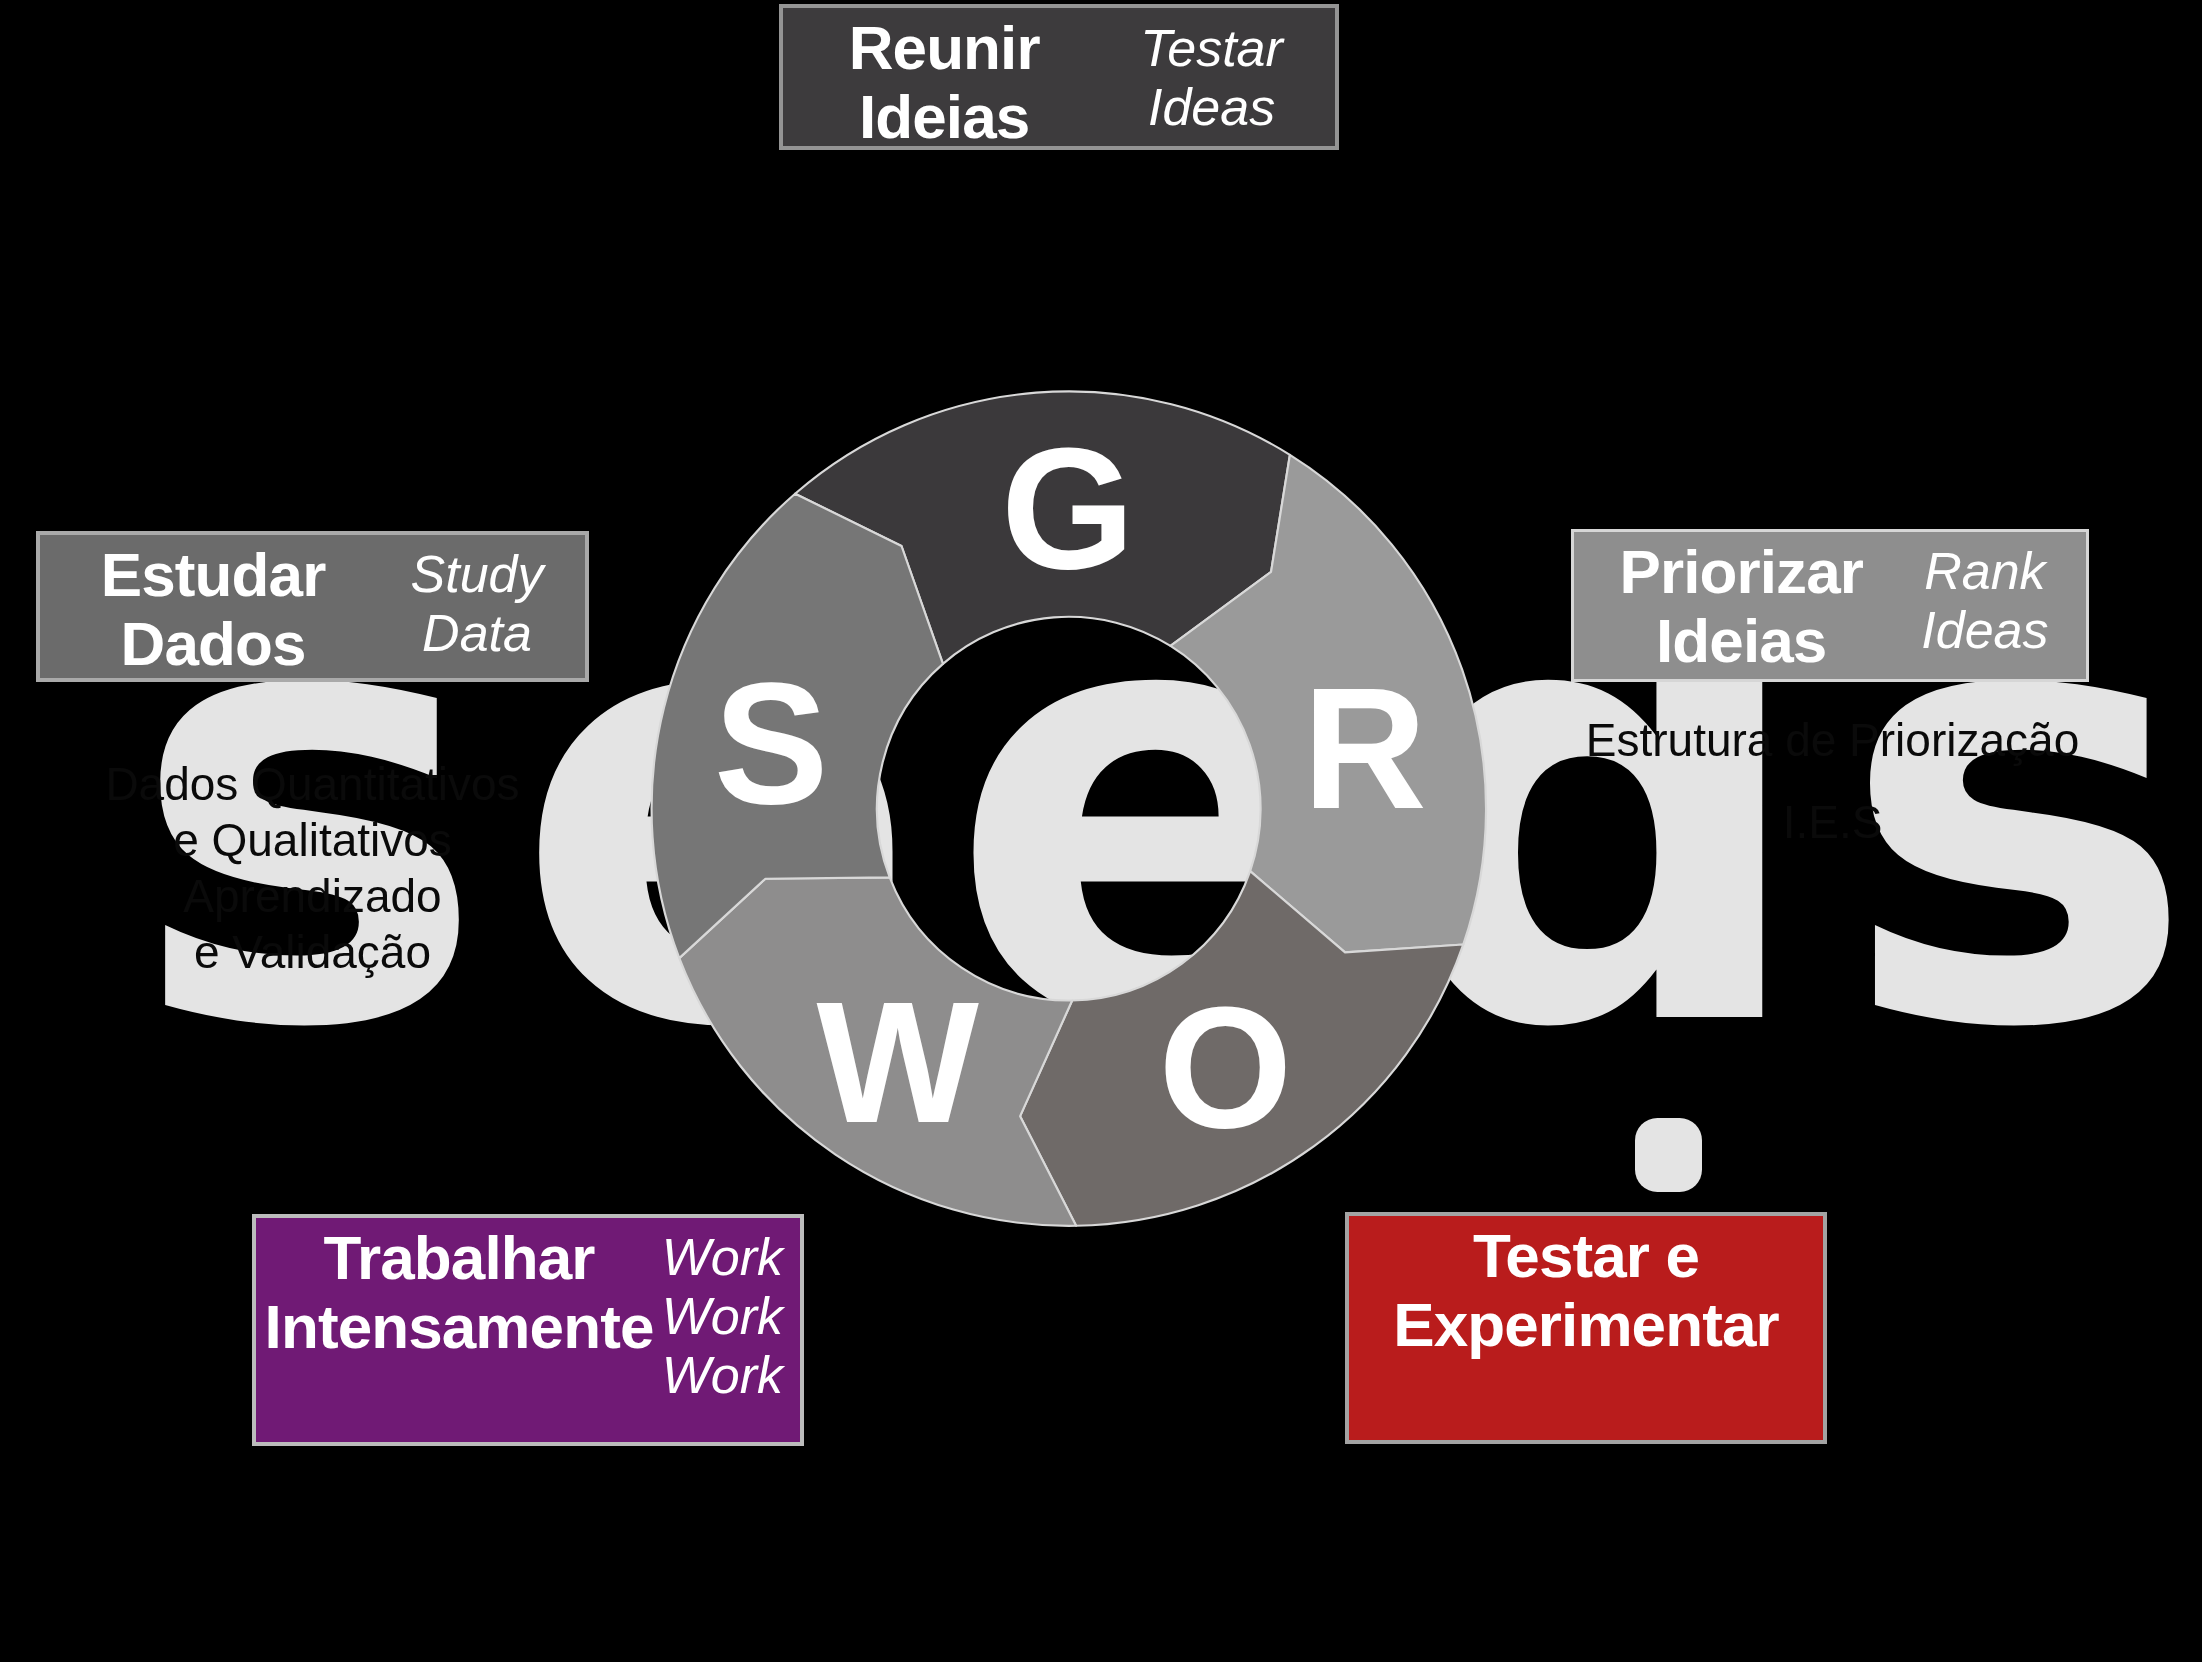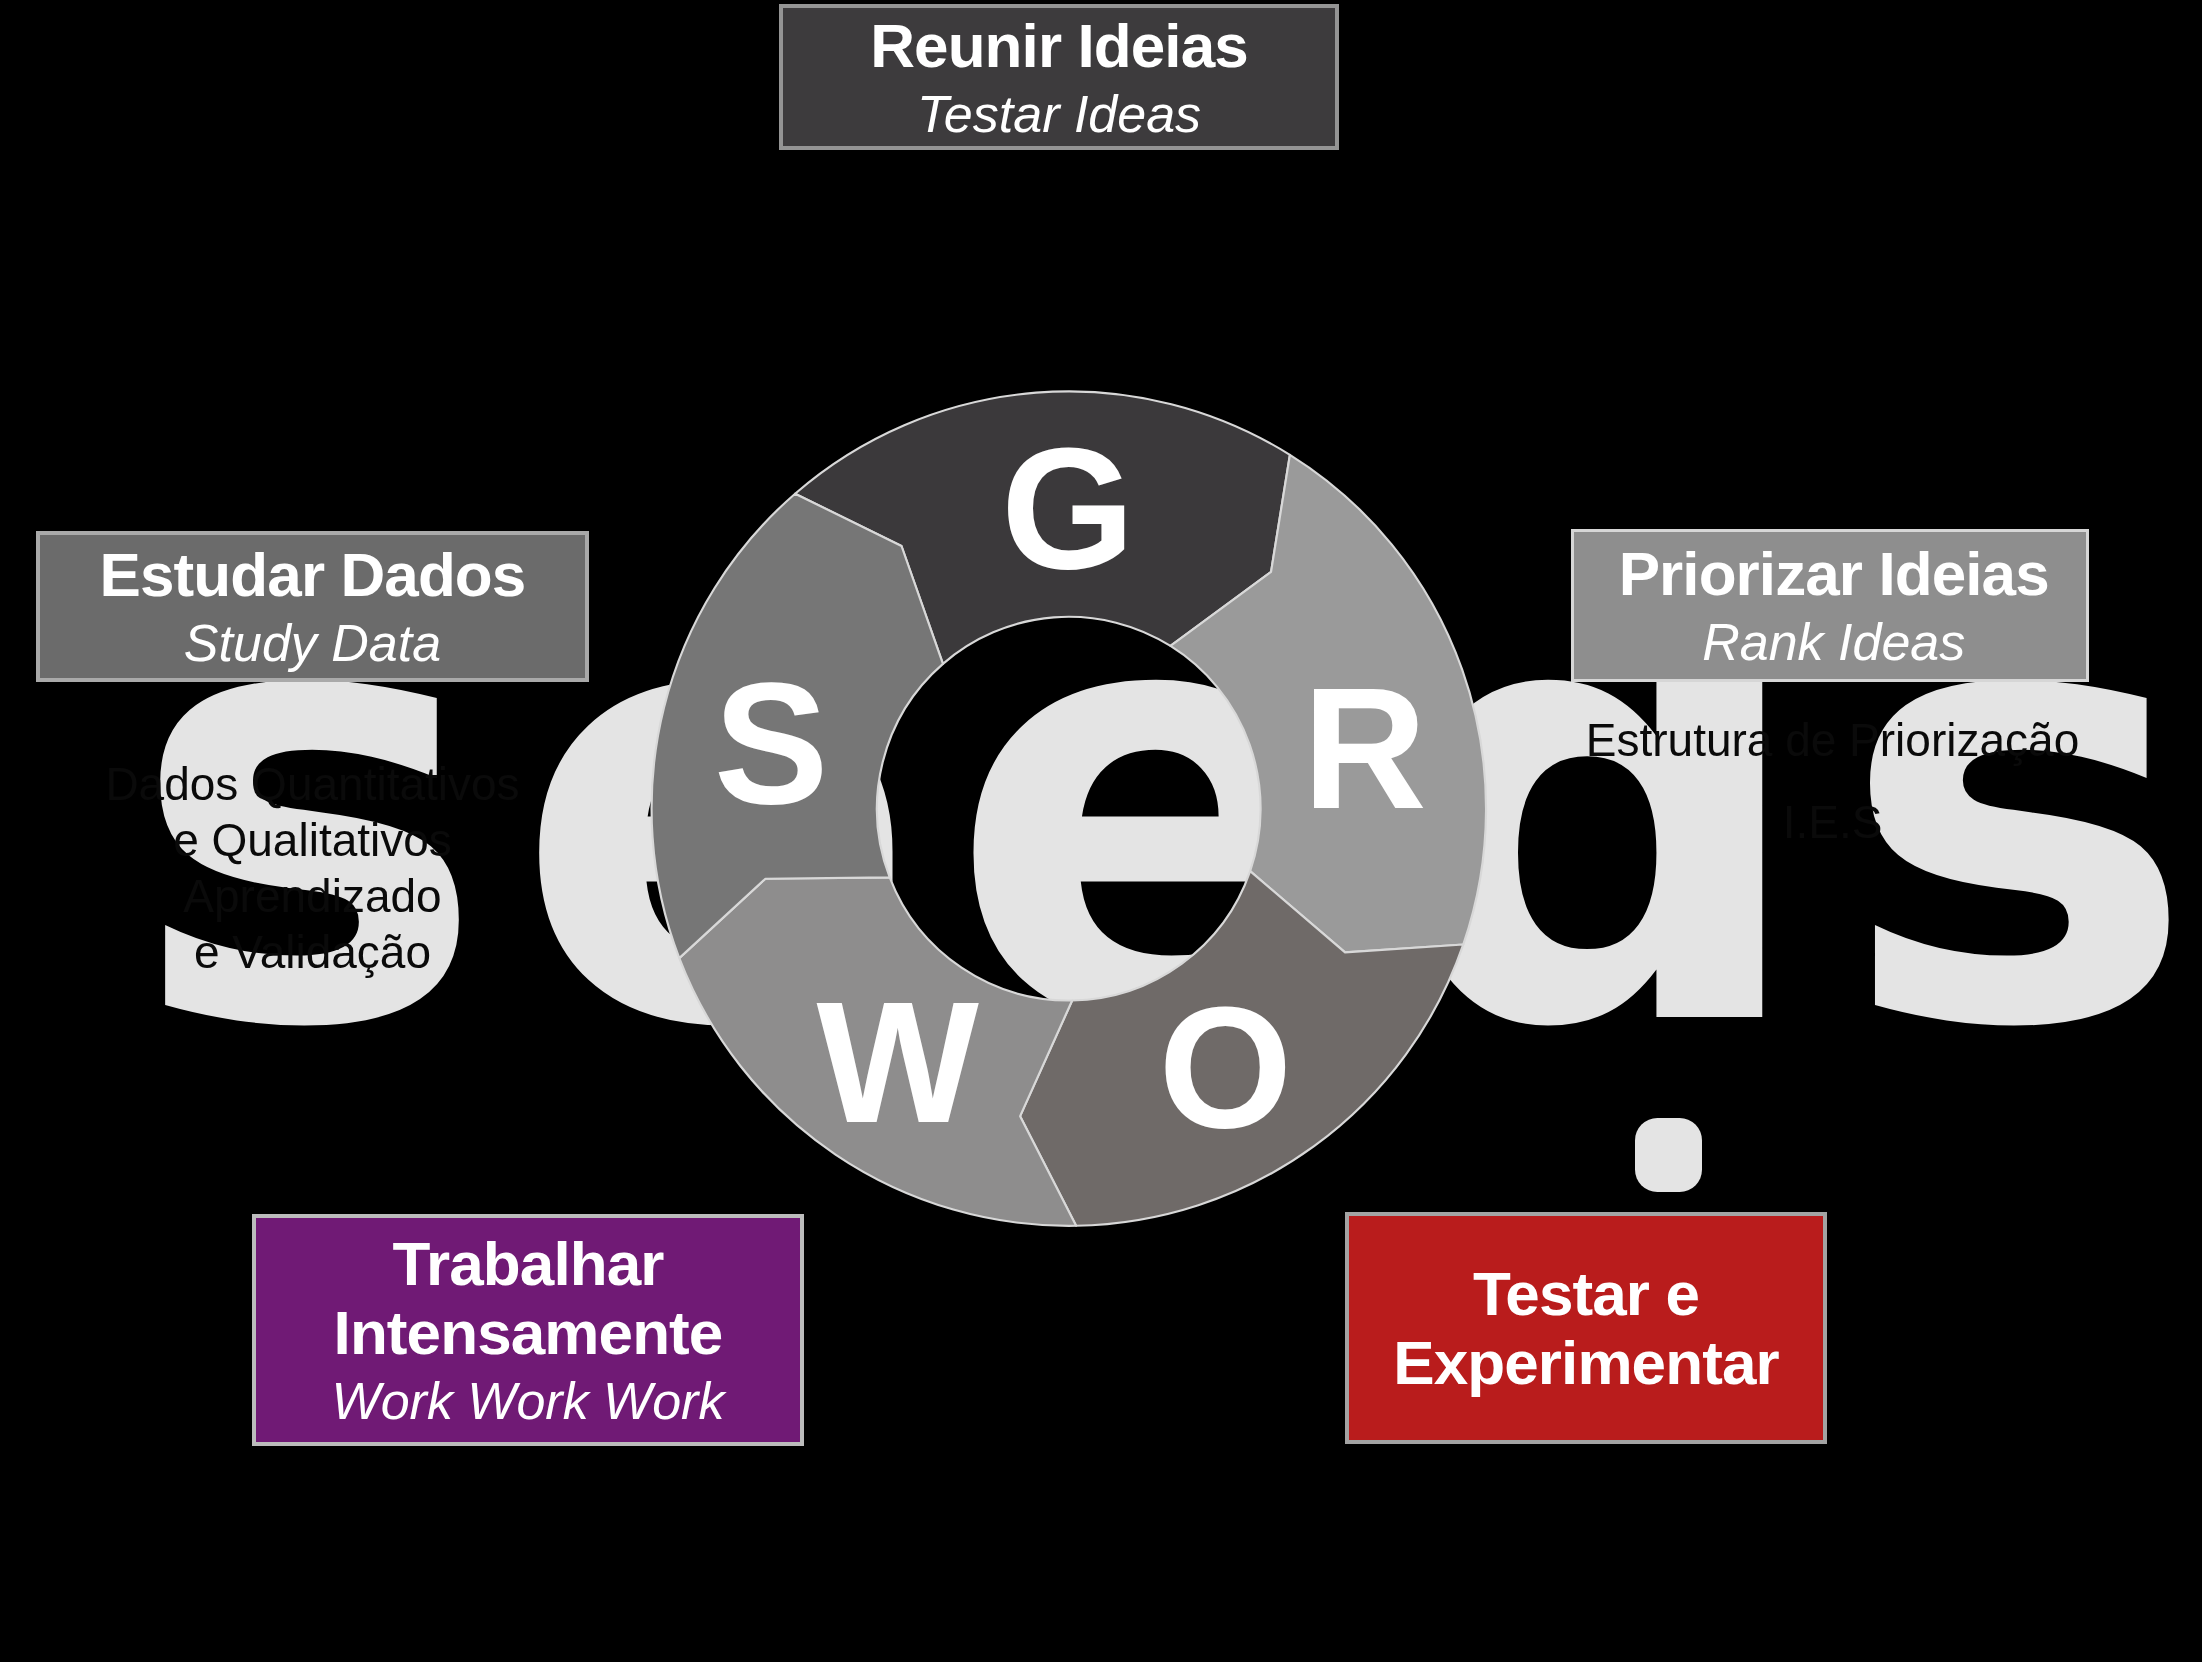--- a/index.html
+++ b/index.html
@@ -57,21 +57,21 @@
     text-anchor: middle;
   }
   
   .label-box {
     position: absolute;
     z-index: 4;
     box-sizing: border-box;
     color: #fff;
     text-align: center;
     display: flex;
-    flex-direction: column;
+    flex-direction: row;
     justify-content: center;
     padding: 5.2px 8.6px;
   }
   .box-title {
     font-weight: 700;
     font-size: 62px;
     line-height: 69px;
     letter-spacing: -0.9px;
   }
   .box-subtitle {

